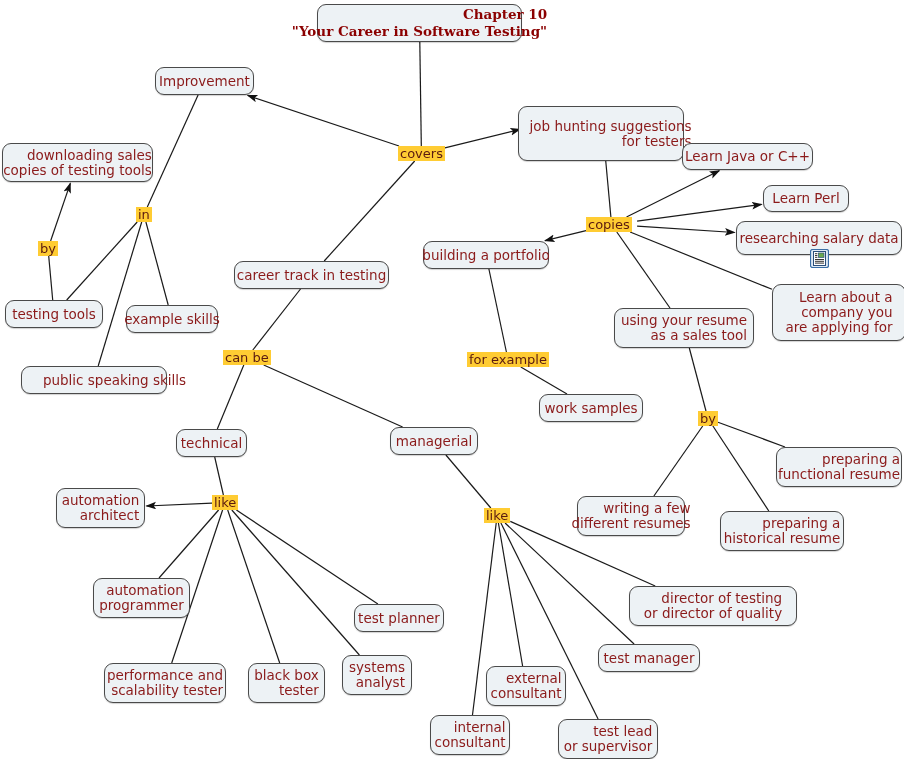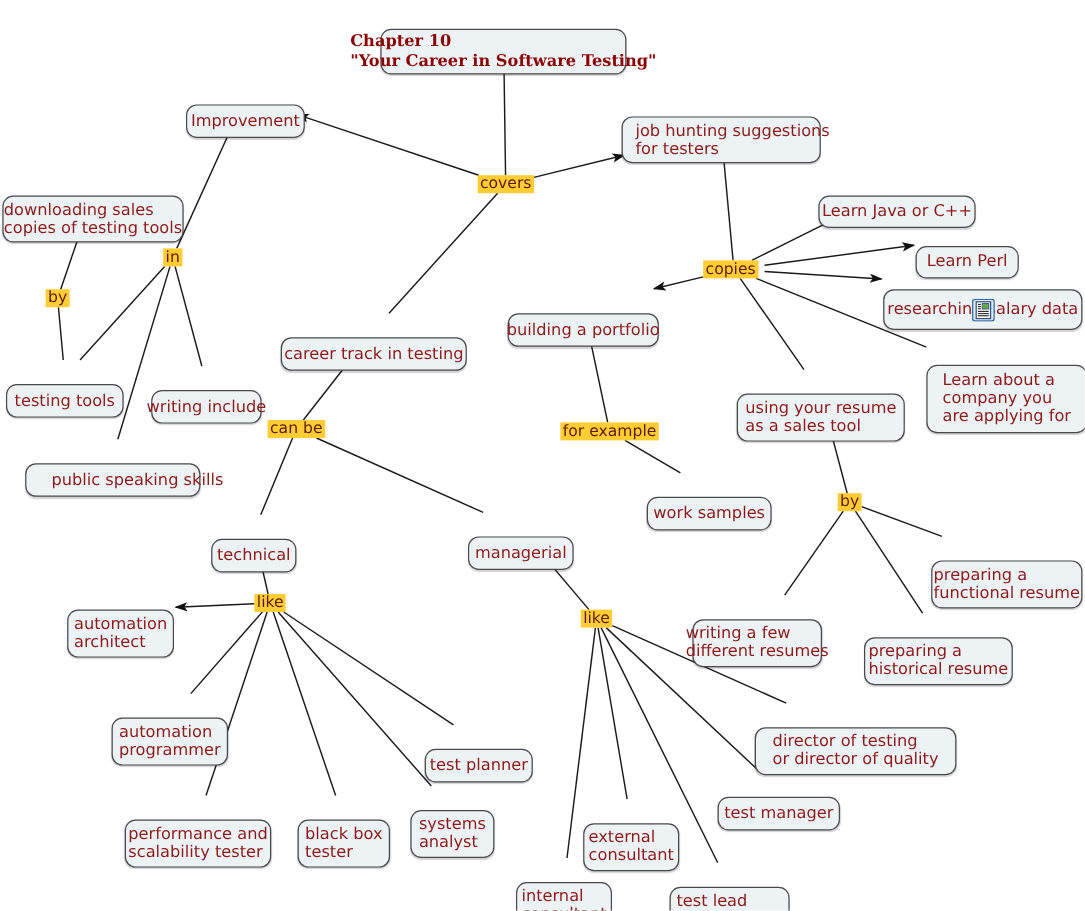--- a/index.html
+++ b/index.html
@@ -25,29 +25,28 @@
   }
   .node {
     position: absolute;
     box-sizing: border-box;
     background: #edf2f5;
     border: 1px solid #4a4a4a;
     border-radius: 9px;
     color: #8b1a1a;
     font-size: 13.5px;
     line-height: 15px;
-    text-align: left;
+    text-align: right;
     display: flex;
     align-items: center;
     justify-content: center;
     padding: 2px 7px;
     white-space: pre;
     box-shadow: 0 1px 1px rgba(0,0,0,0.18);
     z-index: 3;
-    margin-top: 20px;
   }
   .node.title {
     font-family: "DejaVu Serif", serif;
     font-weight: bold;
     color: #8b0000;
     font-size: 13.5px;
     line-height: 17px;
   }
   .linklabel {
     position: absolute;
@@ -116,34 +115,34 @@
         <line x1="498.4" y1="523.0" x2="522.6" y2="666.0" stroke="#1a1a1a" stroke-width="1.2"></line>
         <line x1="500.9" y1="523.0" x2="598.1" y2="719.0" stroke="#1a1a1a" stroke-width="1.2"></line>
         <line x1="505.1" y1="523.0" x2="634.1" y2="644.0" stroke="#1a1a1a" stroke-width="1.2"></line>
         <line x1="510.3" y1="521.4" x2="655.2" y2="586.0" stroke="#1a1a1a" stroke-width="1.2"></line>
       </g>
   </svg>
   <div id="node-layer">
       <div class="node title" style="left: 317px; top: 4px; width: 205px; height: 38px;">Chapter 10
 "Your Career in Software Testing"</div>
       <div class="node" style="left: 155px; top: 67px; width: 99px; height: 28px;">Improvement</div>
-      <div class="node" style="left: 518px; top: 77px; width: 166px; height: 39px; padding-left: 26px;">job hunting suggestions
+      <div class="node" style="left: 518px; top: 106px; width: 166px; height: 55px; padding-left: 26px;">job hunting suggestions
 for testers</div>
       <div class="node" style="left: 2px; top: 143px; width: 151px; height: 39px;">downloading sales
 copies of testing tools</div>
       <div class="node" style="left: 682px; top: 143px; width: 131px; height: 27px;">Learn Java or C++</div>
       <div class="node" style="left: 763px; top: 185px; width: 86px; height: 27px;">Learn Perl</div>
       <div class="node" style="left: 736px; top: 221px; width: 166px; height: 34px;">researching salary data</div>
       <div class="node" style="left: 423px; top: 241px; width: 126px; height: 28px;">building a portfolio</div>
       <div class="node" style="left: 234px; top: 261px; width: 155px; height: 28px;">career track in testing</div>
       <div class="node" style="left: 772px; top: 284px; width: 134px; height: 57px;">Learn about a
 company you
 are applying for</div>
       <div class="node" style="left: 5px; top: 300px; width: 98px; height: 28px;">testing tools</div>
-      <div class="node" style="left: 126px; top: 305px; width: 92px; height: 28px;">writing include</div>
+      <div class="node" style="left: 126px; top: 305px; width: 92px; height: 28px;">example skills</div>
       <div class="node" style="left: 614px; top: 308px; width: 140px; height: 40px;">using your resume
 as a sales tool</div>
       <div class="node" style="left: 21px; top: 366px; width: 146px; height: 28px; padding-left: 48px;">public speaking skills</div>
       <div class="node" style="left: 539px; top: 394px; width: 104px; height: 28px;">work samples</div>
       <div class="node" style="left: 176px; top: 429px; width: 71px; height: 28px;">technical</div>
       <div class="node" style="left: 390px; top: 427px; width: 88px; height: 28px;">managerial</div>
       <div class="node" style="left: 776px; top: 447px; width: 126px; height: 40px;">preparing a
 functional resume</div>
       <div class="node" style="left: 56px; top: 488px; width: 89px; height: 40px;">automation
 architect</div>

